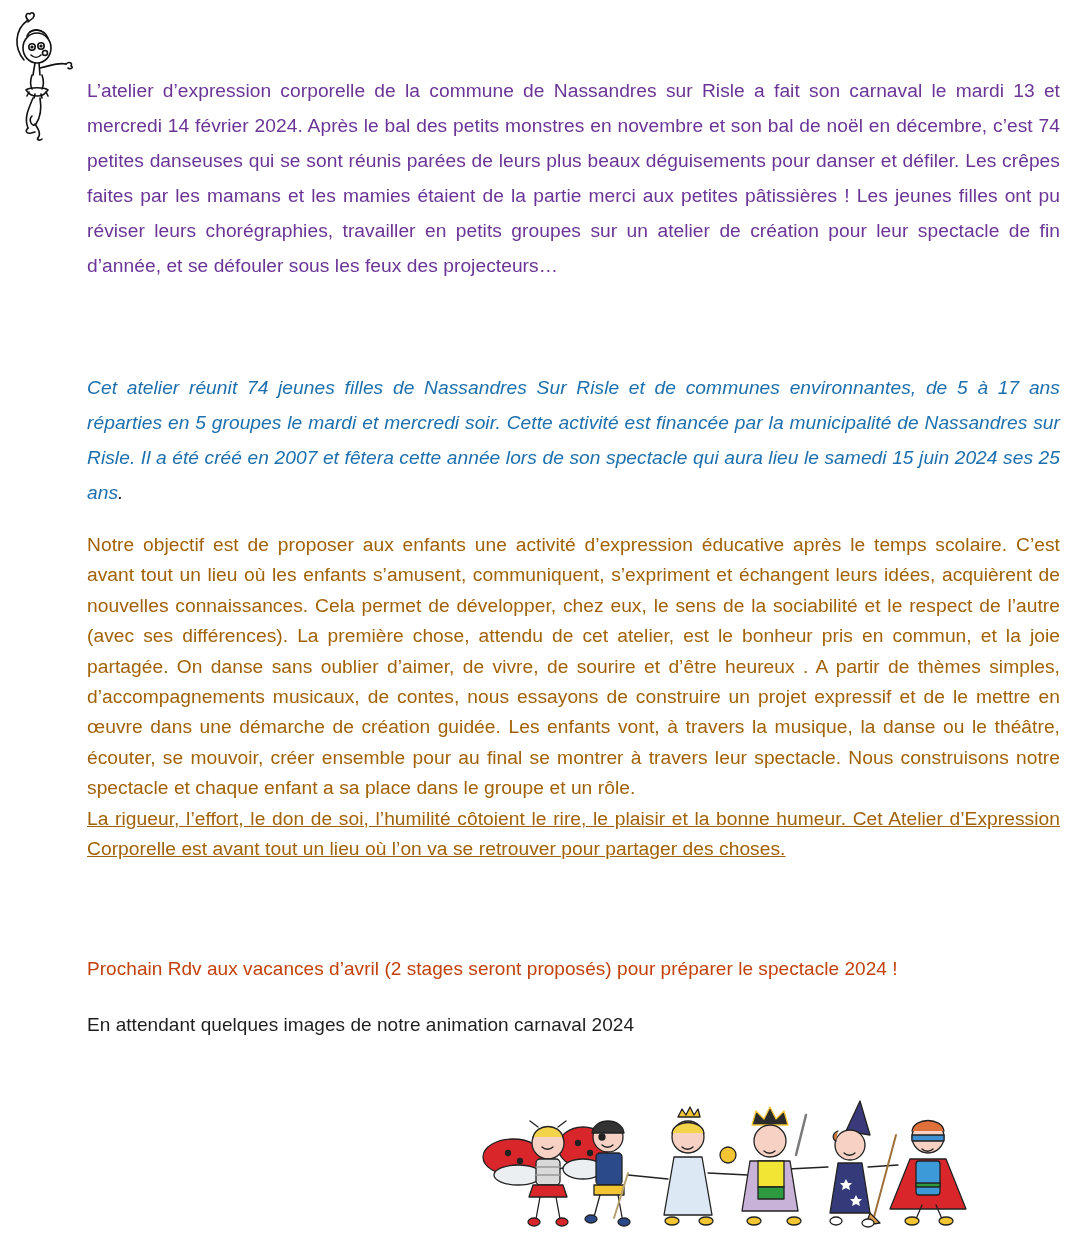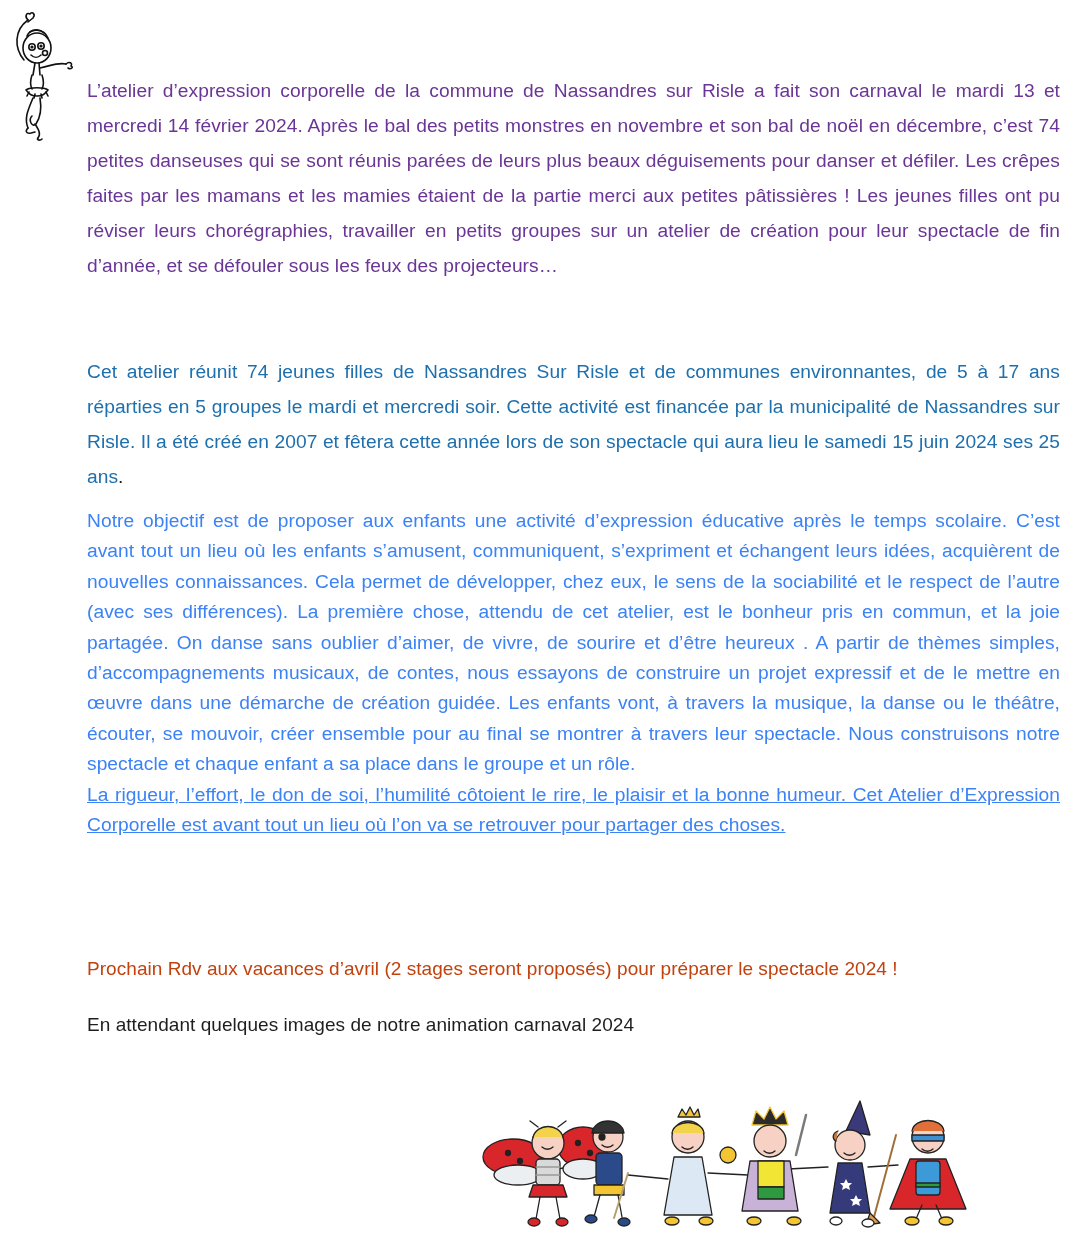--- a/index.html
+++ b/index.html
@@ -36,29 +36,30 @@
       font-size: 19.2px;
       letter-spacing: 0.05px;
       word-spacing: 0px;
     }
     .p-intro {
       top: 73px;
       line-height: 35px;
       color: #6a3596;
     }
     .p-info {
-      top: 354px;
+      top: 370px;
       line-height: 35px;
       color: #1d6fad;
+      font-style: italic;
     }
     .p-info .dot { color: #1a1a1a; }
     .p-goal {
-      top: 506px;
+      top: 530px;
       line-height: 30.4px;
-      color: #3b82f6;
+      color: #a16207;
     }
     .p-goal .line-break { display: block; }
     .p-next {
       top: 955px;
       line-height: 28px;
       color: #c2410c;
       text-align: left;
       font-size: 19px;
     }
     .p-wait {

